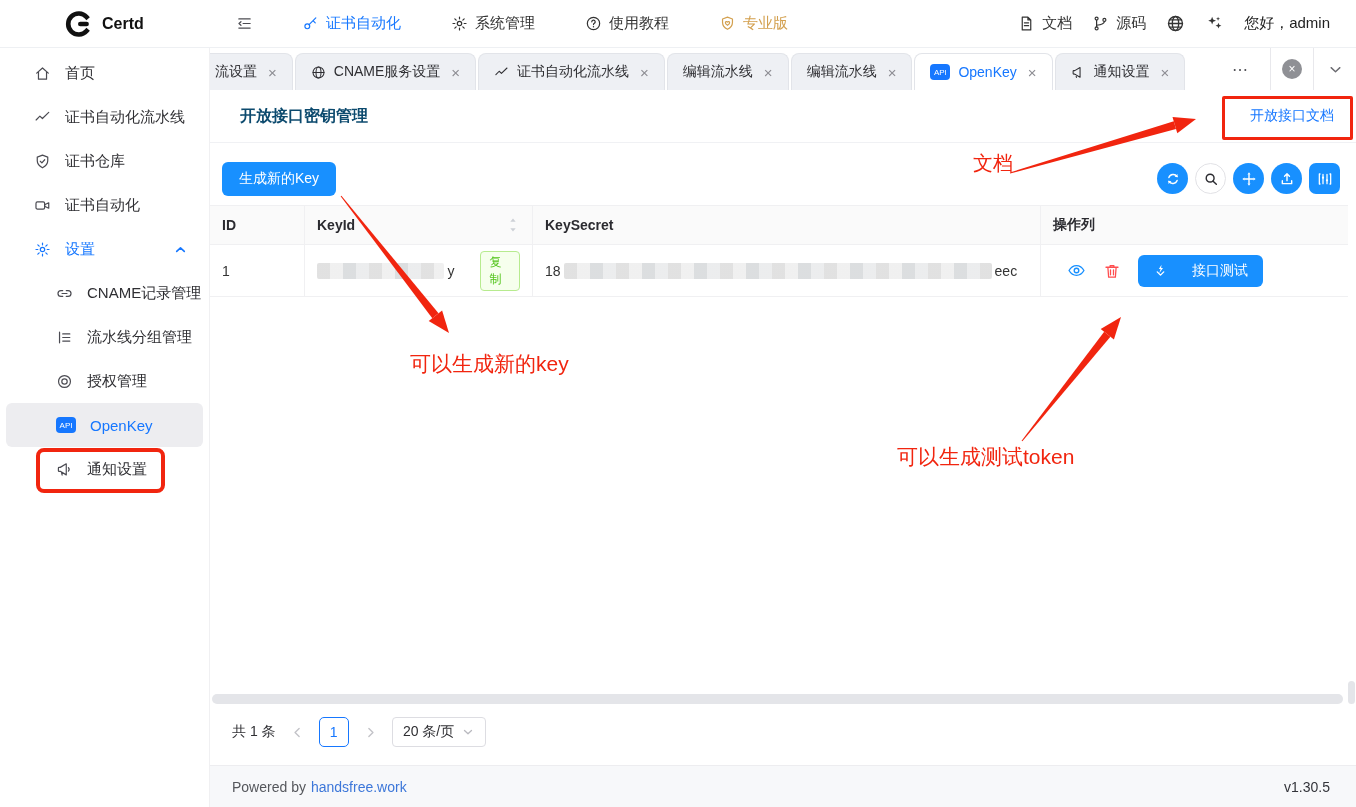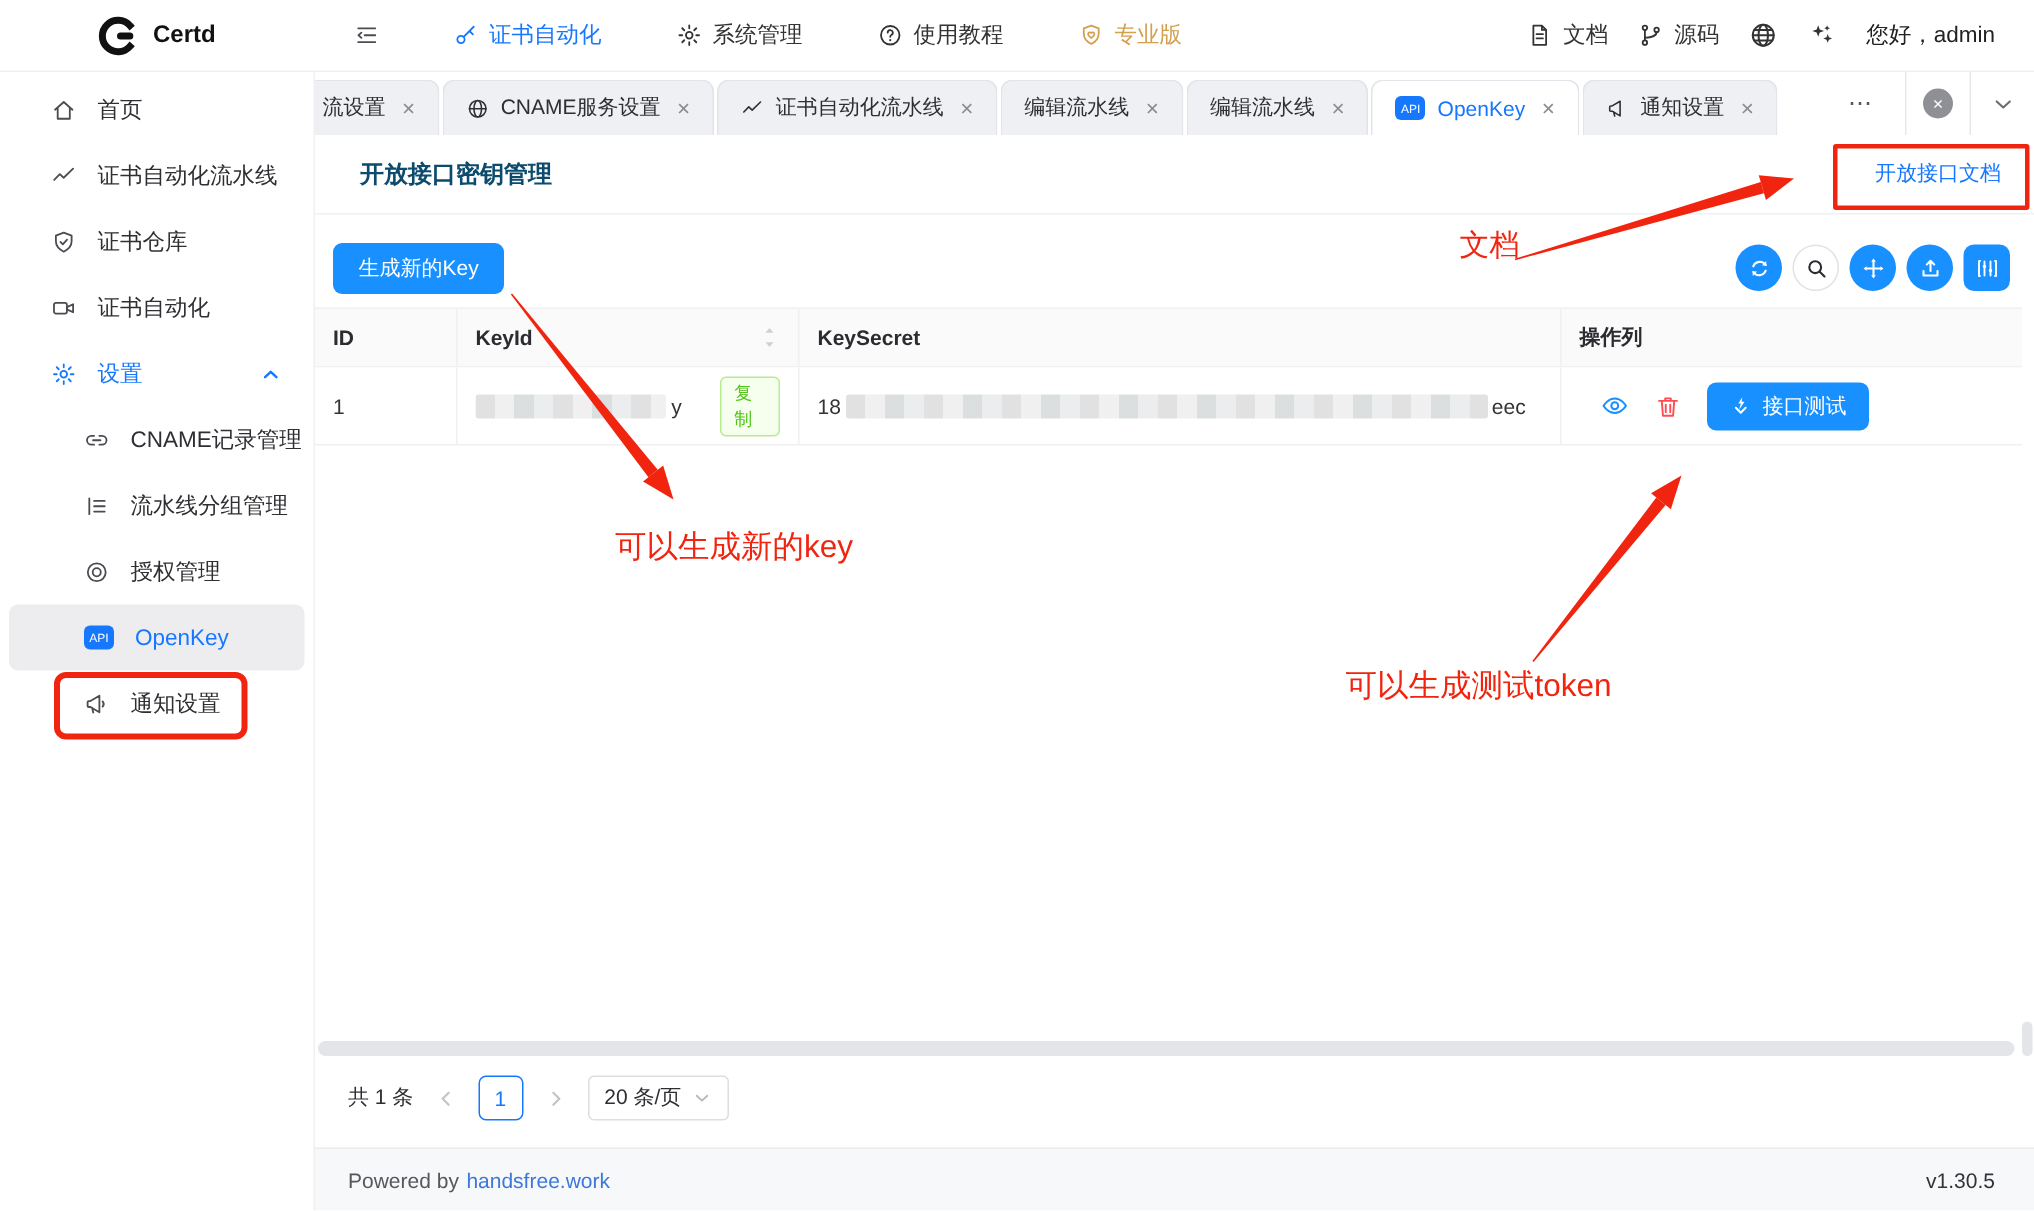--- a/index.html
+++ b/index.html
@@ -85,21 +85,21 @@
   .sorter { margin-left:auto; display:block; width:14px; height:16px; }
   .mosaic { display:inline-block; height:16px; border-radius:2px; opacity:.55;
             background:repeating-linear-gradient(90deg,#c9c9c9 0 13px,#e4e4e4 13px 26px,#bfc3c6 26px 39px,#dcdee0 39px 52px); }
   .m-key { width:142px; margin-right:3px; }
   .m-sec { width:428px; margin:0 3px; }
   .copy-tag { margin-left:26px; font-size:12px; color:#52c41a; background:#f6ffed; border:1px solid #b7eb8f;
               border-radius:4px; padding:2px 8px; cursor:pointer; }
   .op-eye { color:#1890ff; cursor:pointer; margin-left:14px; }
   .op-trash { color:#ff4d4f; cursor:pointer; margin-left:17px; }
   .btn-test { margin-left:17px; height:32px; padding:0 15px; background:#1890ff; border:none; border-radius:6px;
-              color:#fff; font-size:14px; cursor:pointer; font-family:inherit; display:inline-flex; align-items:center; gap:7px; }
+              color:#fff; font-size:14px; cursor:pointer; font-family:inherit; display:inline-flex; align-items:center; gap:24px; }
 
   .scroll-h { position:absolute; left:2px; top:604px; width:1131px; height:10px; background:#e4e5e9; border-radius:5px; cursor:pointer; }
   .scroll-v { position:absolute; right:1px; top:591px; width:7px; height:23px; background:#e4e5e9; border-radius:4px; cursor:pointer; }
 
   
   .pager { position:absolute; left:22px; top:622px; height:40px; display:flex; align-items:center; gap:15px; color:#2f2f33; }
   .pg-chev { color:#c3c3c8; cursor:pointer; }
   .pg-num { width:30px; height:30px; border:1px solid #1677ff; border-radius:5px; color:#1677ff;
             display:flex; align-items:center; justify-content:center; cursor:pointer; }
   .pg-size { width:94px; height:30px; border:1px solid #dddde2; border-radius:4px; display:flex;

